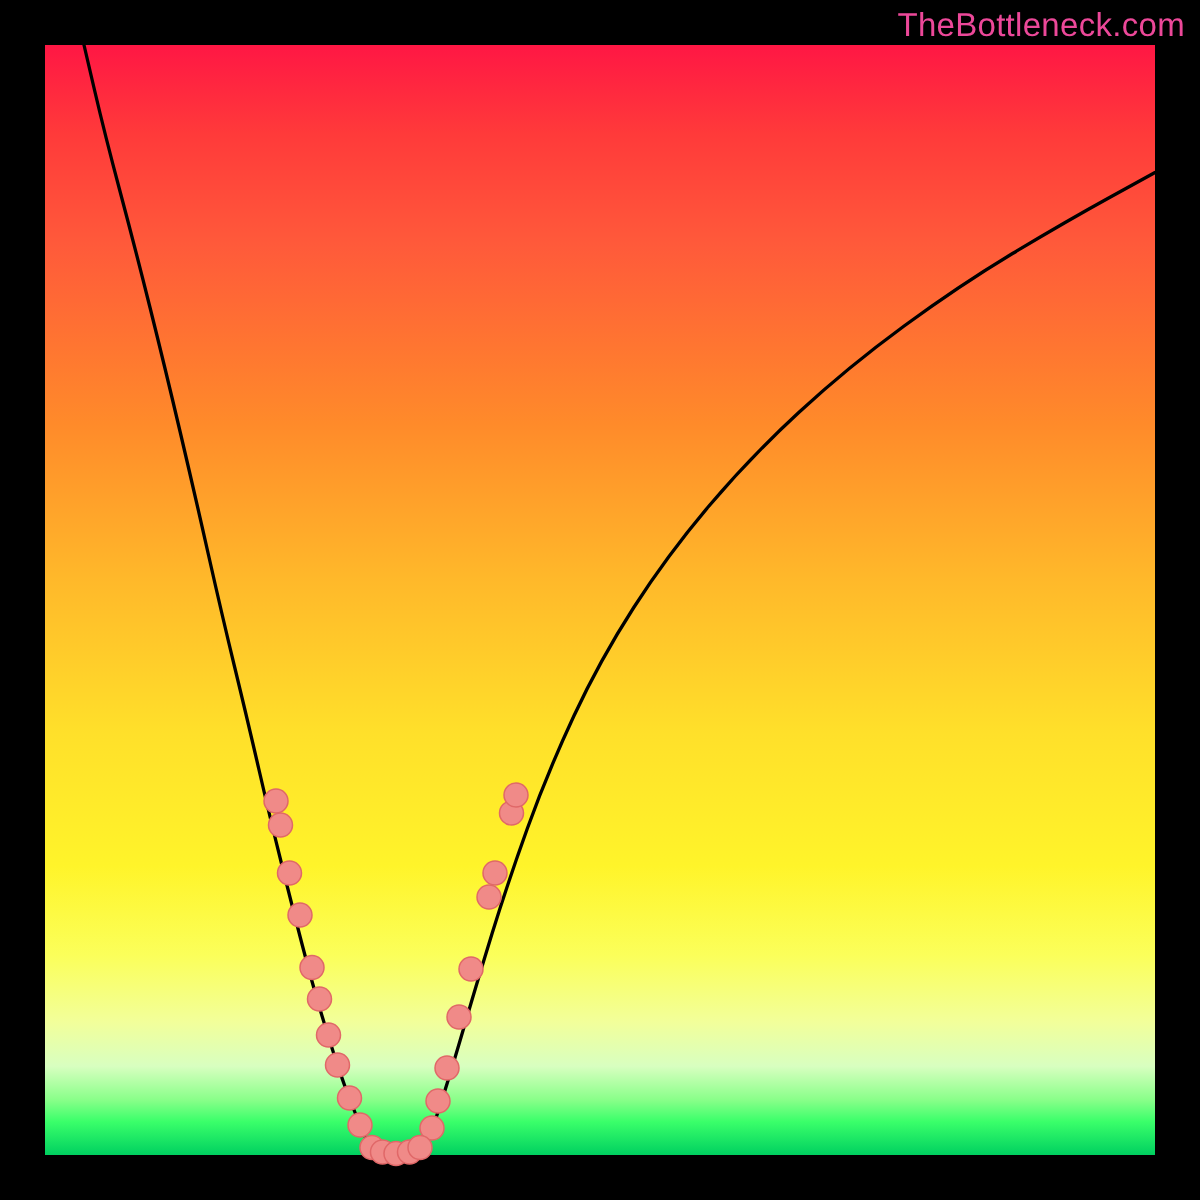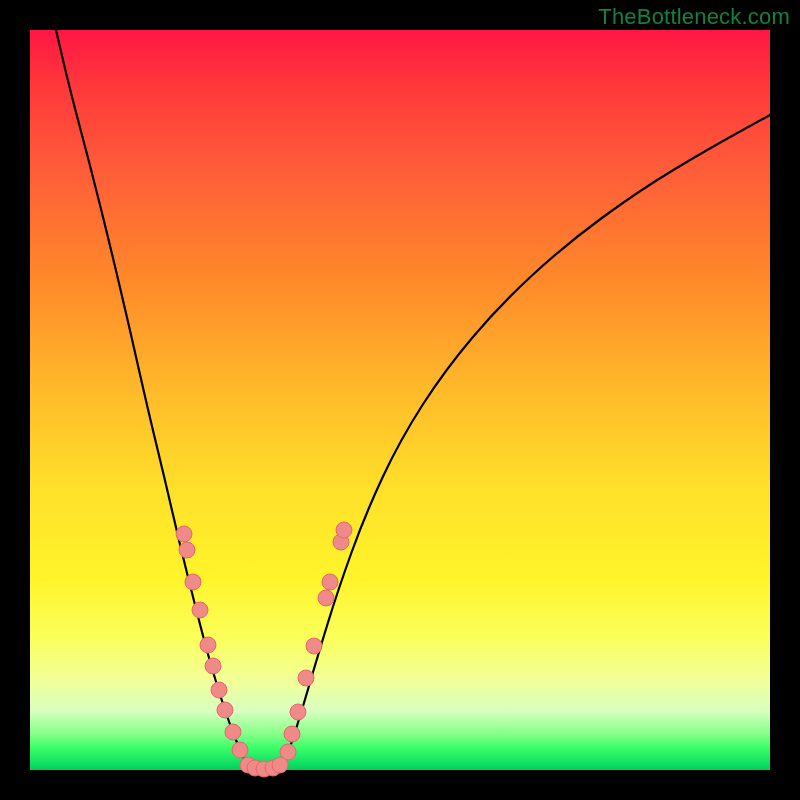--- a/index.html
+++ b/index.html
@@ -29,21 +29,21 @@
       #f2ff9a 88%,
       #d8ffc0 92%,
       #8aff8a 95%,
       #3aff6a 97%,
       #00d060 100%);
   }
   .watermark {
     position: absolute;
     top: 4px;
     right: 10px;
-    color: #15803d;
+    color: #ec4899;
     font-size: 22px;
     font-weight: 500;
     letter-spacing: 0.2px;
   }
   svg.overlay {
     position: absolute;
     left: 0;
     top: 0;
     width: 740px;
     height: 740px;

